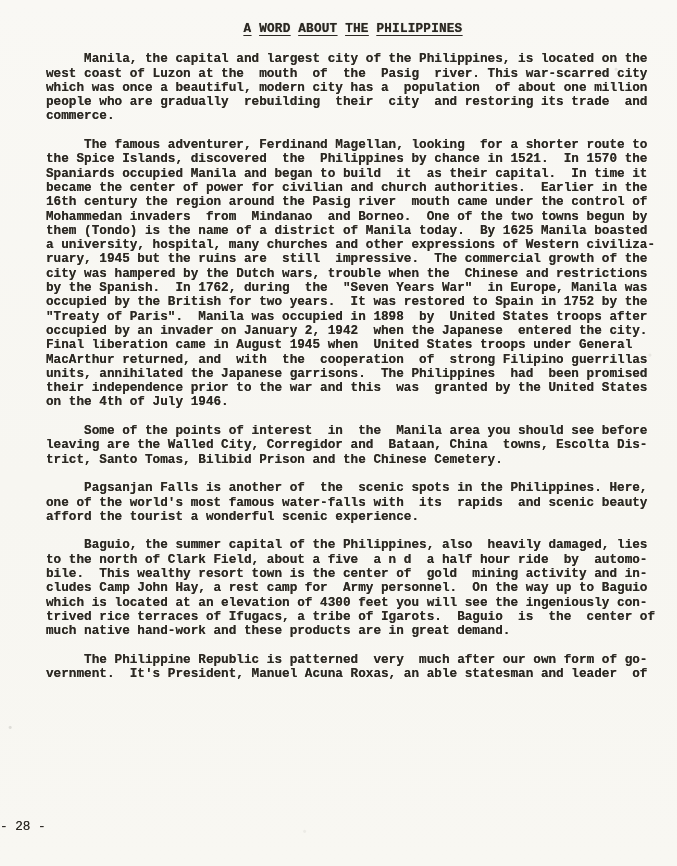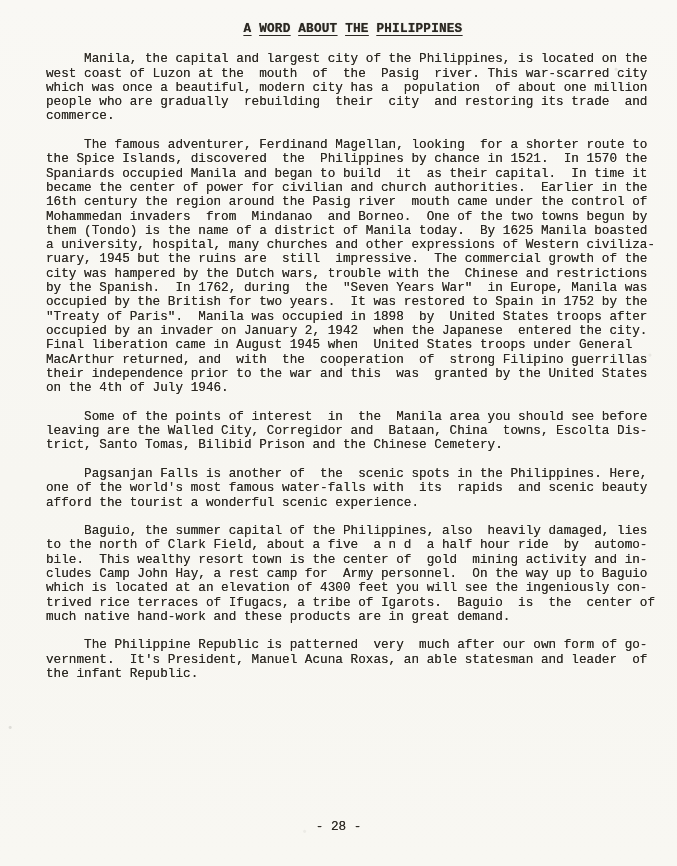--- a/index.html
+++ b/index.html
@@ -39,31 +39,32 @@
     margin-bottom: 16px;
     white-space: pre;
     text-shadow: 0 0 0.7px rgba(43,40,34,0.8);
   }
   .title .u {
     text-decoration: underline;
     text-underline-offset: 2.5px;
   }
   .para {
     margin: 0 0 14.3px 0;
+    font-weight: bold;
   }
   .line {
     white-space: pre;
     text-shadow: 0 0 0.65px rgba(43,40,34,0.75);
   }
   .footer {
     position: absolute;
     left: 0;
     right: 0;
     top: 820px;
-    text-align: center;
+    text-align: left;
     white-space: pre;
     text-shadow: 0 0 0.65px rgba(43,40,34,0.75);
   }
 </style>
 </head>
 <body>
 
 <div class="page">
   <div class="content">
     <div class="title"><span class="u">A</span> <span class="u">WORD</span> <span class="u">ABOUT</span> <span class="u">THE</span> <span class="u">PHILIPPINES</span></div>
@@ -78,27 +79,28 @@
         <div class="para">
           <div class="line">     The famous adventurer, Ferdinand Magellan, looking  for a shorter route to</div>
           <div class="line">the Spice Islands, discovered  the  Philippines by chance in 1521.  In 1570 the</div>
           <div class="line">Spaniards occupied Manila and began to build  it  as their capital.  In time it</div>
           <div class="line">became the center of power for civilian and church authorities.  Earlier in the</div>
           <div class="line">16th century the region around the Pasig river  mouth came under the control of</div>
           <div class="line">Mohammedan invaders  from  Mindanao  and Borneo.  One of the two towns begun by</div>
           <div class="line">them (Tondo) is the name of a district of Manila today.  By 1625 Manila boasted</div>
           <div class="line">a university, hospital, many churches and other expressions of Western civiliza-</div>
           <div class="line">ruary, 1945 but the ruins are  still  impressive.  The commercial growth of the</div>
-          <div class="line">city was hampered by the Dutch wars, trouble with the  Chinese and restrictions</div>
+          <div class="line">city was hampered by the Dutch wars, trouble when the  Chinese and restrictions</div>
           <div class="line">by the Spanish.  In 1762, during  the  "Seven Years War"  in Europe, Manila was</div>
           <div class="line">occupied by the British for two years.  It was restored to Spain in 1752 by the</div>
           <div class="line">"Treaty of Paris".  Manila was occupied in 1898  by  United States troops after</div>
           <div class="line">occupied by an invader on January 2, 1942  when the Japanese  entered the city.</div>
           <div class="line">Final liberation came in August 1945 when  United States troops under General</div>
           <div class="line">MacArthur returned, and  with  the  cooperation  of  strong Filipino guerrillas</div>
+          <div class="line">units, annihilated the Japanese garrisons.  The Philippines  had  been promised</div>
           <div class="line">their independence prior to the war and this  was  granted by the United States</div>
           <div class="line">on the 4th of July 1946.</div>
         </div>
         <div class="para">
           <div class="line">     Some of the points of interest  in  the  Manila area you should see before</div>
           <div class="line">leaving are the Walled City, Corregidor and  Bataan, China  towns, Escolta Dis-</div>
           <div class="line">trict, Santo Tomas, Bilibid Prison and the Chinese Cemetery.</div>
         </div>
         <div class="para">
           <div class="line">     Pagsanjan Falls is another of  the  scenic spots in the Philippines. Here,</div>
@@ -110,18 +112,17 @@
           <div class="line">to the north of Clark Field, about a five  a n d  a half hour ride  by  automo-</div>
           <div class="line">bile.  This wealthy resort town is the center of  gold  mining activity and in-</div>
           <div class="line">cludes Camp John Hay, a rest camp for  Army personnel.  On the way up to Baguio</div>
           <div class="line">which is located at an elevation of 4300 feet you will see the ingeniously con-</div>
           <div class="line">trived rice terraces of Ifugacs, a tribe of Igarots.  Baguio  is  the  center of</div>
           <div class="line">much native hand-work and these products are in great demand.</div>
         </div>
         <div class="para">
           <div class="line">     The Philippine Republic is patterned  very  much after our own form of go-</div>
           <div class="line">vernment.  It's President, Manuel Acuna Roxas, an able statesman and leader  of</div>
-          <div class="line">the infant Republic.</div>
         </div>
       </main>
   </div>
   <div class="footer">- 28 -</div>
 </div>
 
 </body></html>

